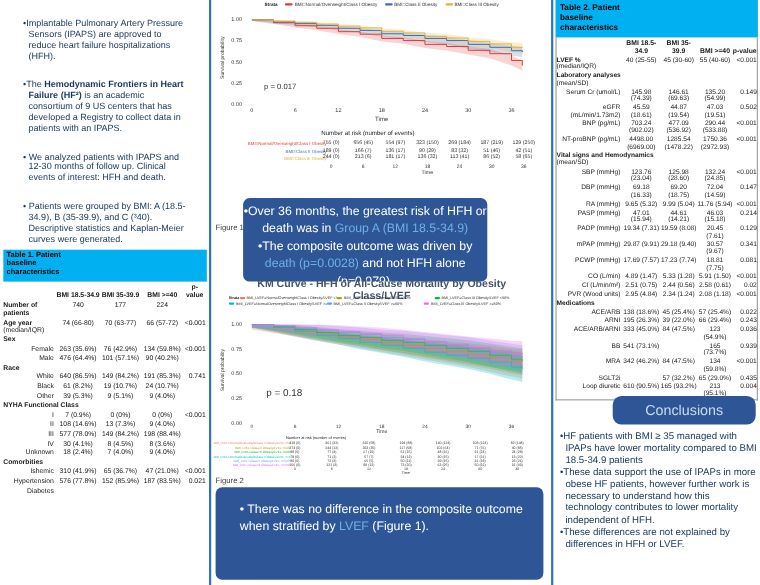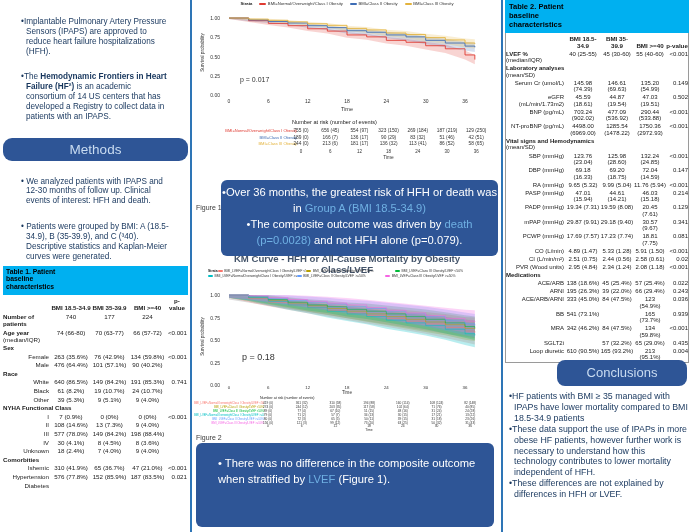--- a/index.html
+++ b/index.html
@@ -66,25 +66,22 @@
 </head>
 <body>
 
 <div id="poster">
   <div class="divider" style="left:190px"></div>
   <div class="divider" style="left:501px"></div>
 
   <div id="col-left">
     <ul class="bullets" id="bg-bullets">
         <li><span>Implantable Pulmonary Artery Pressure Sensors (IPAPS) are approved to reduce heart failure hospitalizations (HFH).</span></li>
-        <li><span>The </span><span class="b">Hemodynamic Frontiers in Heart Failure (HF²)</span><span> is an academic consortium of 14 US centers that has developed a Registry to collect data in patients with an IPAPS.</span></li>
+        <li><span>The </span><span class="b">Hemodynamic Frontiers in Heart Failure (HF²)</span><span> is an academic consortium of 9 US centers that has developed a Registry to collect data in patients with an IPAPS.</span></li>
       </ul>
-    <div class="hdr">
-      <span>Methods</span>
-    </div>
     <ul class="bullets spaced" id="methods-bullets">
         <li><span>We analyzed patients with IPAPS and 12-30 months of follow up. Clinical events of interest: HFH and death.</span></li>
         <li><span>Patients were grouped by BMI: A (18.5-34.9), B (35-39.9), and C (³40). Descriptive statistics and Kaplan-Meier curves were generated.</span></li>
       </ul>
     <div class="cyan" id="t1-cyan">
       <span>Table 1. Patient baseline characteristics</span>
     </div>
     <div id="t1">
       <div class="thead" id="t1-head">
           <span></span>
@@ -282,21 +279,21 @@
         <span class="tick" style="left: 126.2px; width: 20px; top: 149px; font-size: 4.5px;">6</span>
         <span class="tick" style="left: 155.4px; width: 20px; top: 149px; font-size: 4.5px;">12</span>
         <span class="tick" style="left: 184.6px; width: 20px; top: 149px; font-size: 4.5px;">18</span>
         <span class="tick" style="left: 213.8px; width: 20px; top: 149px; font-size: 4.5px;">24</span>
         <span class="tick" style="left: 243px; width: 20px; top: 149px; font-size: 4.5px;">30</span>
         <span class="tick" style="left: 272.2px; width: 20px; top: 149px; font-size: 4.5px;">36</span>
       </div>
     <span class="abs" style="left:107px;top:155px;width:175px;text-align:center;font-size:4.8px;color:#333">Time</span>
     <span class="caption" style="left:2px;top:204px">Figure 1</span>
 
-    <div class="infobox" id="infobox1" style="left:27px;top:180px;width:277px;height:71px;font-size:11.2px;line-height:1.42;padding-top:5px">
+    <div class="infobox" id="infobox1" style="left:27px;top:180px;width:222px;height:71px;font-size:11.2px;line-height:1.42;padding-top:5px">
       <div><span class="">•Over 36 months, the greatest risk of HFH or death was in </span><span class="hl">Group A (BMI 18.5-34.9)</span></div>
       <div><span class="">•The composite outcome was driven by </span><span class="hl">death (p=0.0028)</span><span class=""> and not HFH alone (p=0.079).</span></div>
     </div>
 
     <div id="km2title" style="left:18px;top:253px;width:270px">KM Curve - HFH or All-Cause Mortality by Obesity Class/LVEF</div>
     <div id="legend2" class="abs" style="left:14px;top:269px;width:286px;display:flex;flex-wrap:wrap;font-size:3.4px;color:#333;line-height:1.5">
         <span class="leg-title">Strata</span>
         <span style="width: 31%; white-space: nowrap; overflow: hidden;"><span class="leg-mark" style="background: rgb(248, 118, 109); width: 5px;"></span><span>BMI_LVEF=NormalOverweightClass I Obesity/LVEF &lt;50%</span></span>
         <span style="width: 31%; white-space: nowrap; overflow: hidden;"><span class="leg-mark" style="background: rgb(183, 159, 0); width: 5px;"></span><span>BMI_LVEF=Class II Obesity/LVEF &lt;50%</span></span>
         <span style="width: 31%; white-space: nowrap; overflow: hidden;"><span class="leg-mark" style="background: rgb(0, 186, 56); width: 5px;"></span><span>BMI_LVEF=Class III Obesity/LVEF &lt;50%</span></span>

